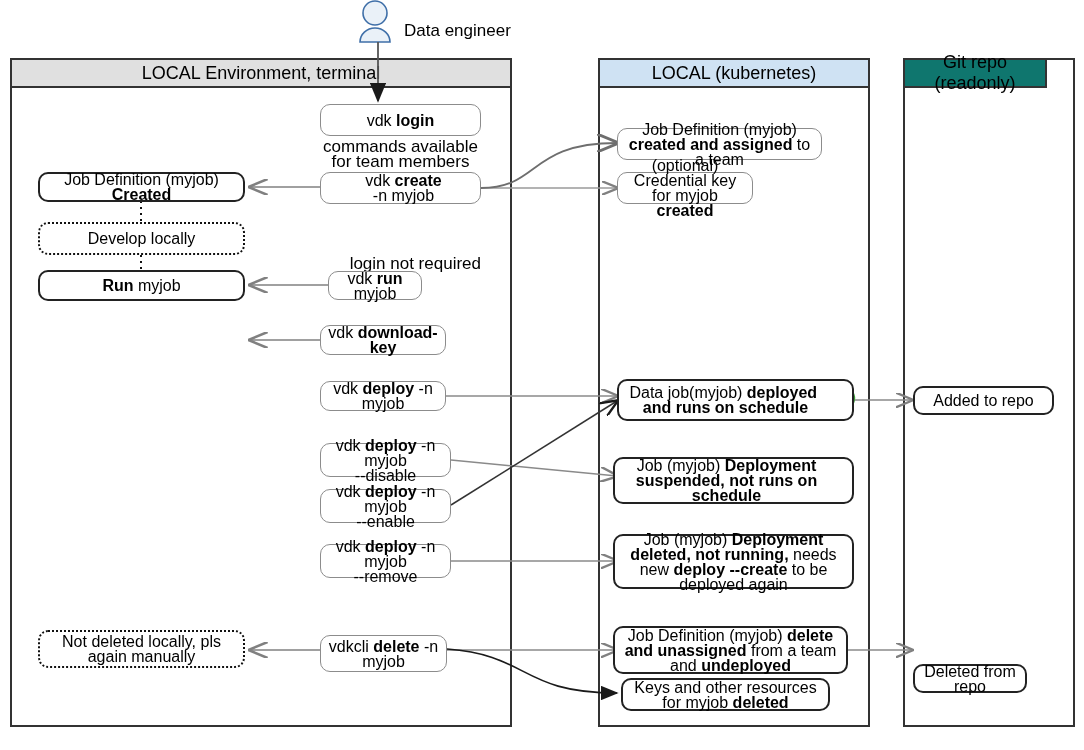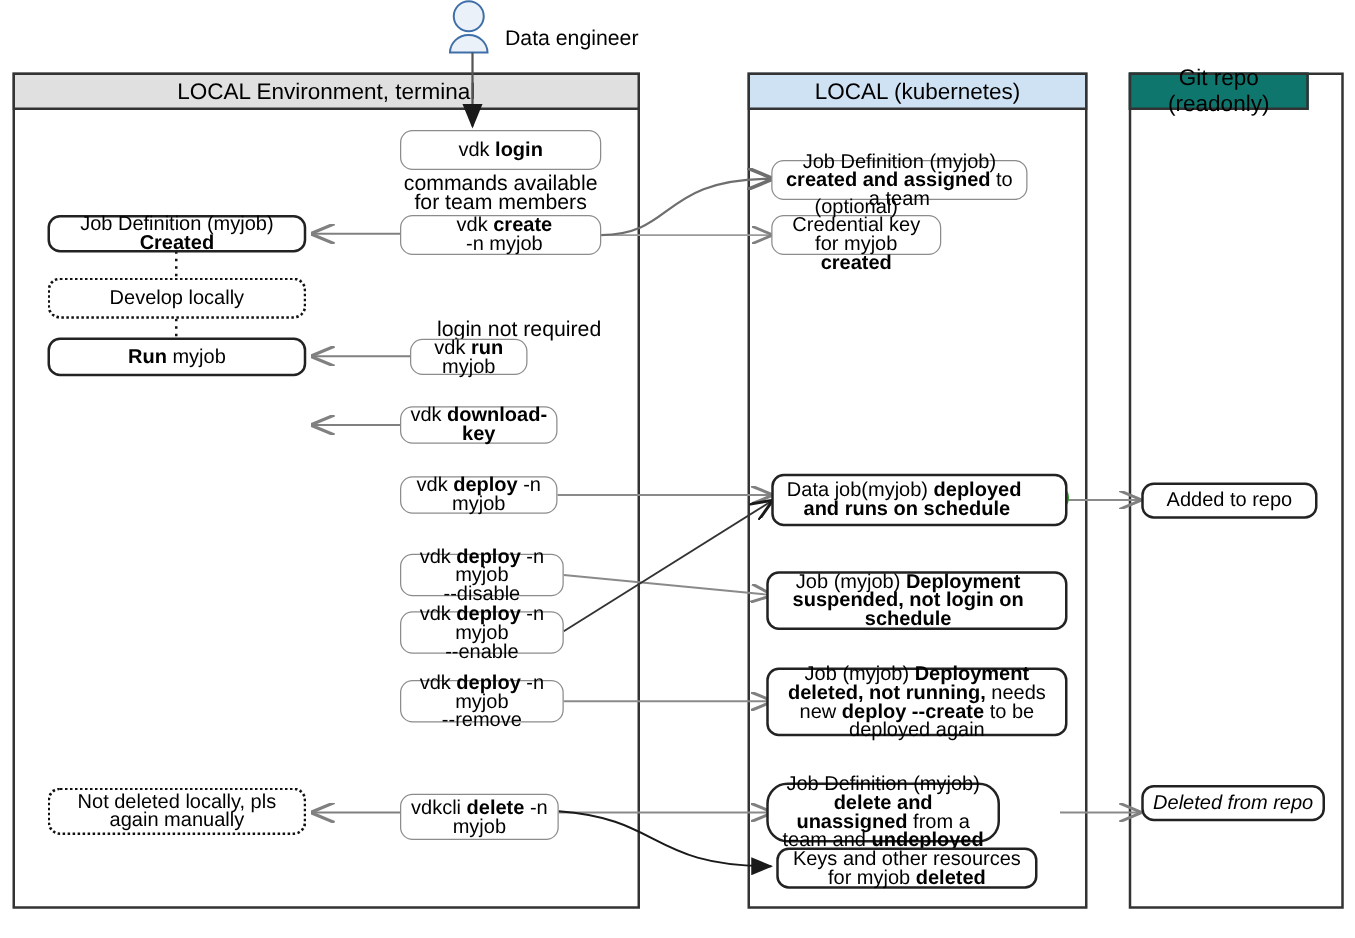--- a/index.html
+++ b/index.html
@@ -200,36 +200,36 @@
 
   <div class="node thin" style="left:617px;top:172px;width:136px;height:32px;">
     <span>(optional) Credential key for myjob <b>created</b></span>
   </div>
 
   <div class="node thick" style="left:617px;top:379px;width:237px;height:42px;">
     <span style="padding-right:20px;">Data job(myjob) <b>deployed&nbsp; and runs on schedule</b></span>
   </div>
 
   <div class="node thick" style="left:613px;top:457px;width:241px;height:47px;">
-    <span style="padding-right:14px;">Job (myjob) <b>Deployment suspended, not login on schedule</b></span>
+    <span style="padding-right:14px;">Job (myjob) <b>Deployment suspended, not runs on schedule</b></span>
   </div>
 
   <div class="node thick" style="left:613px;top:534px;width:241px;height:55px;">
     <span>Job (myjob) <b>Deployment deleted, not running,</b> needs new <b>deploy --create</b> to be deployed again</span>
   </div>
 
-  <div class="node thick" style="left:613px;top:626px;width:187px;height:48px;border-radius:17px;">
+  <div class="node thick" style="left:613px;top:626px;width:235px;height:48px;">
     <span>Job Definition (myjob) <b>delete and unassigned</b> from a team and <b>undeployed</b></span>
   </div>
 
   <div class="node thick" style="left:621px;top:678px;width:209px;height:33px;">
     <span>Keys and other resources for myjob <b>deleted</b></span>
   </div>
 
   <div class="node thick" style="left:913px;top:386px;width:141px;height:29px;">
     <span>Added to repo</span>
   </div>
 
-  <div class="node thick" style="left:913px;top:628px;width:147px;height:29px;font-style:italic;">
+  <div class="node thick" style="left:913px;top:664px;width:114px;height:29px;">
     <span>Deleted from repo</span>
   </div>
 
 </div>
 
 </body></html>

